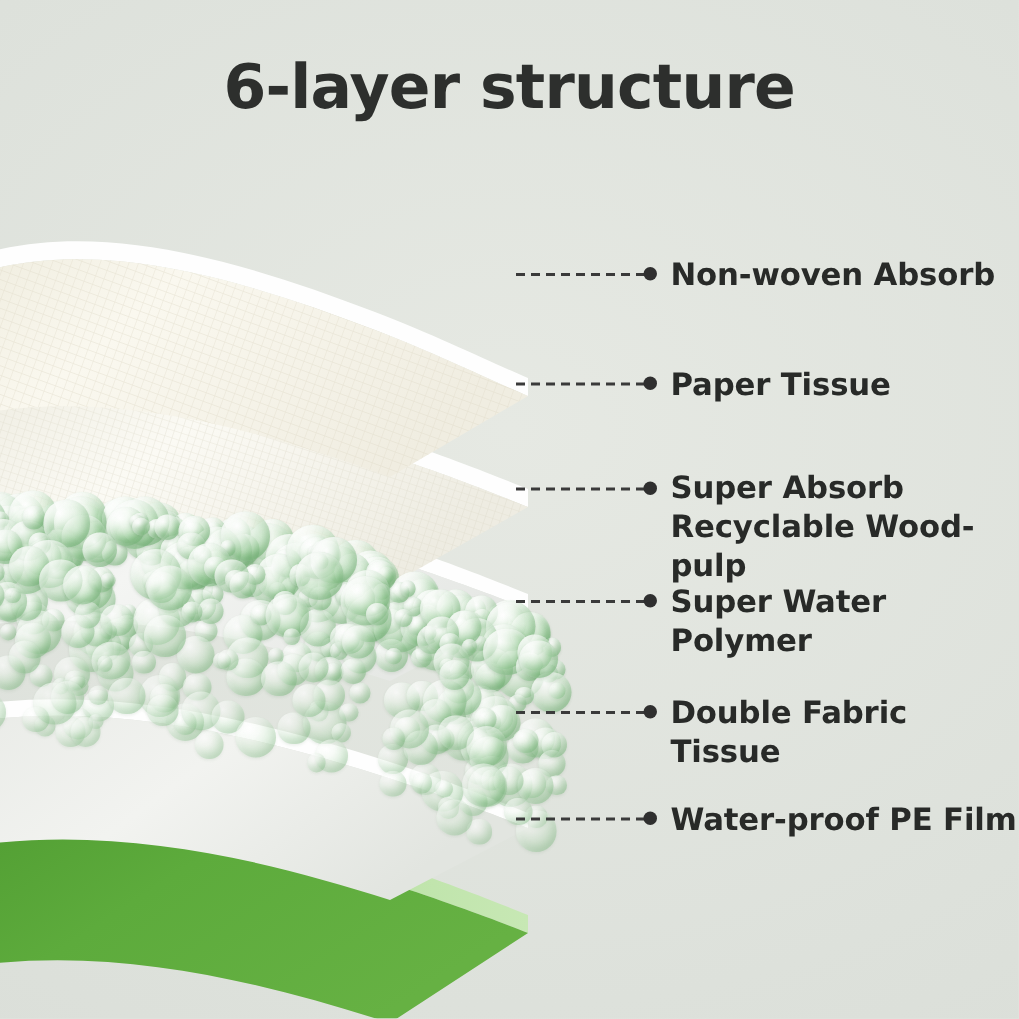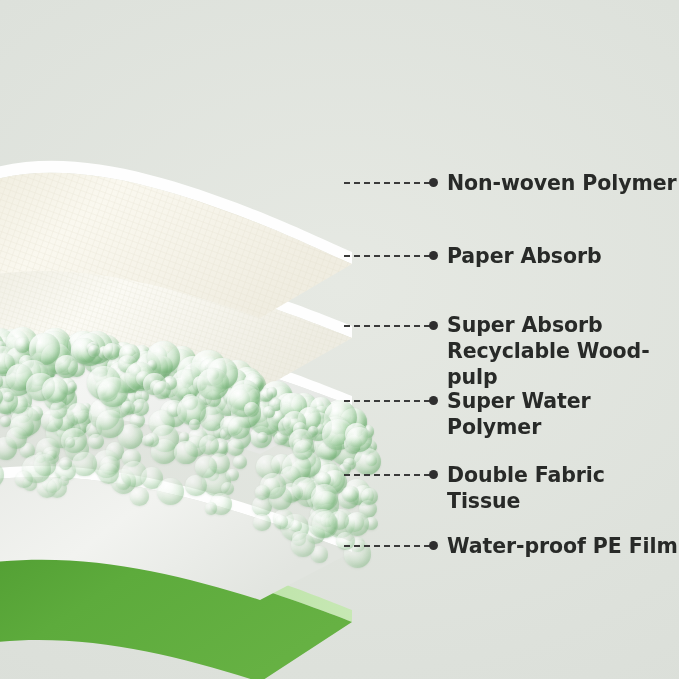--- a/index.html
+++ b/index.html
@@ -98,20 +98,21 @@
     white-space: pre-line;
     font-family: "DejaVu Sans", "Liberation Sans", sans-serif;
     letter-spacing: -0.1px;
   }
 </style>
 </head>
 <body>
 
 <div id="stage">
 
+  <div id="title">6-layer structure</div>
 
   <div id="art">
 
     <div class="sheet" style="top:330px;">
       <svg width="460" height="260" viewBox="0 0 460 260">
         <defs>
           <linearGradient id="gGreen" x1="0" y1="0" x2="1" y2="0.5">
             <stop offset="0%" stop-color="#4f9b31"></stop>
             <stop offset="45%" stop-color="#5dab3c"></stop>
             <stop offset="100%" stop-color="#66b143"></stop>
@@ -623,24 +624,24 @@
         <div class="bead" style="left: 351.804px; top: 415.27px; width: 26.6755px; height: 26.6755px; opacity: 0.652558;"></div>
         <div class="bead" style="left: 331.687px; top: 435.167px; width: 14.4265px; height: 14.4265px; opacity: 0.579128;"></div>
         <div class="bead" style="left: 331.135px; top: 437.063px; width: 24.1991px; height: 24.1991px; opacity: 0.563944;"></div>
       </div>
 
   </div>
 
   <div id="callouts">
       <div class="leader" style="left: 344px; top: 182px; width: 86px; border-top-color: rgb(58, 58, 58);"></div>
       <div class="dot" style="left: 429px; top: 178px;"></div>
-      <div class="label" style="left: 447px; top: 170px;">Non-woven Polymer</div>
+      <div class="label" style="left: 447px; top: 170px;">Non-woven Absorb</div>
       <div class="leader" style="left: 344px; top: 255px; width: 86px; border-top-color: rgb(58, 58, 58);"></div>
       <div class="dot" style="left: 429px; top: 251px;"></div>
-      <div class="label" style="left: 447px; top: 243px;">Paper Absorb</div>
+      <div class="label" style="left: 447px; top: 243px;">Paper Tissue</div>
       <div class="leader" style="left: 344px; top: 325px; width: 86px; border-top-color: rgb(58, 58, 58);"></div>
       <div class="dot" style="left: 429px; top: 321px;"></div>
       <div class="label" style="left: 447px; top: 312px;">Super Absorb
 Recyclable Wood-pulp</div>
       <div class="leader" style="left: 344px; top: 400px; width: 86px; border-top-color: rgb(58, 58, 58);"></div>
       <div class="dot" style="left: 429px; top: 396px;"></div>
       <div class="label" style="left: 447px; top: 388px;">Super Water Polymer</div>
       <div class="leader" style="left: 344px; top: 474px; width: 86px; border-top-color: rgb(58, 58, 58);"></div>
       <div class="dot" style="left: 429px; top: 470px;"></div>
       <div class="label" style="left: 447px; top: 462px;">Double Fabric Tissue</div>

